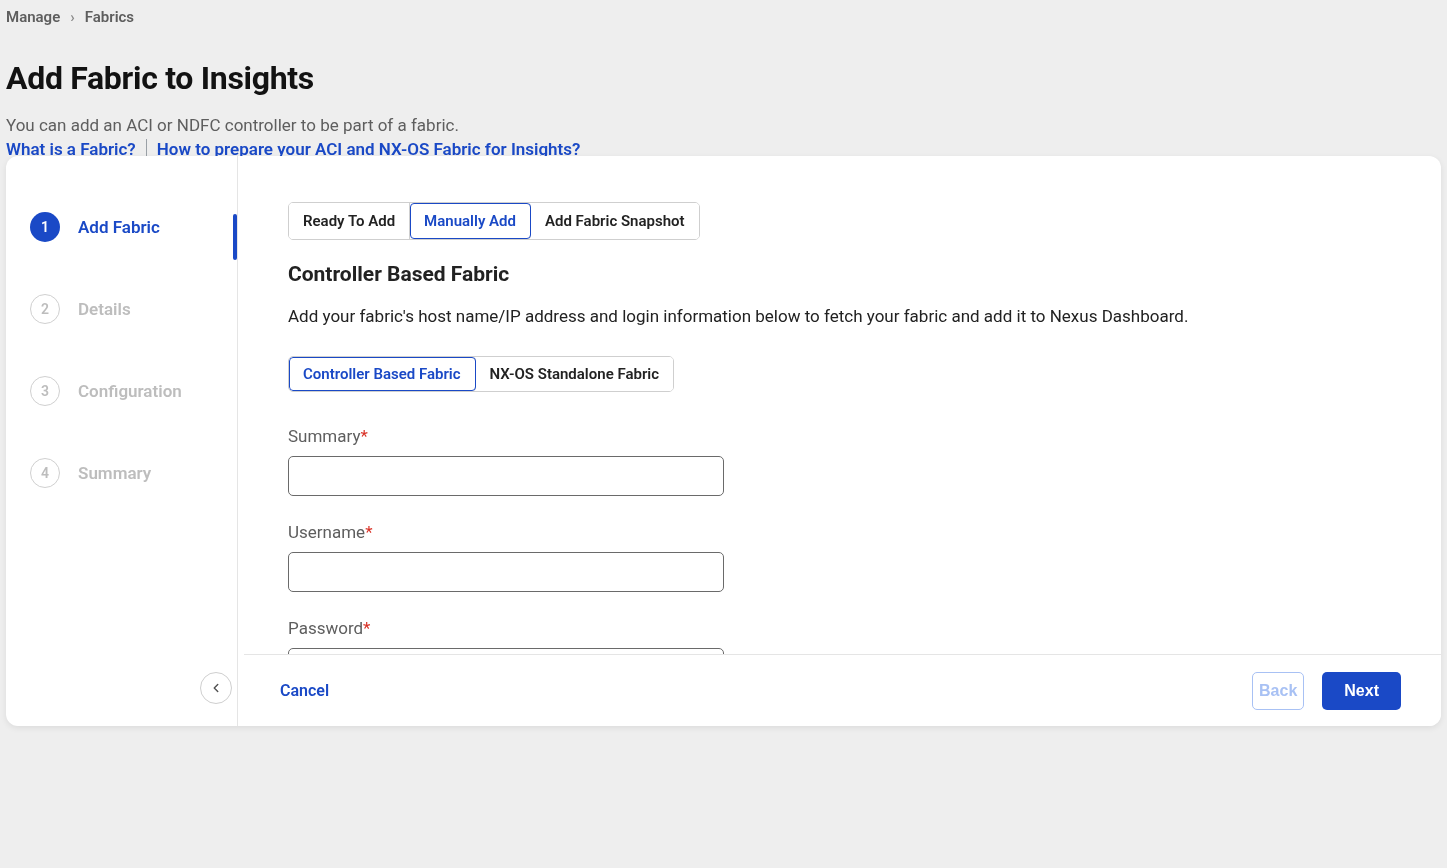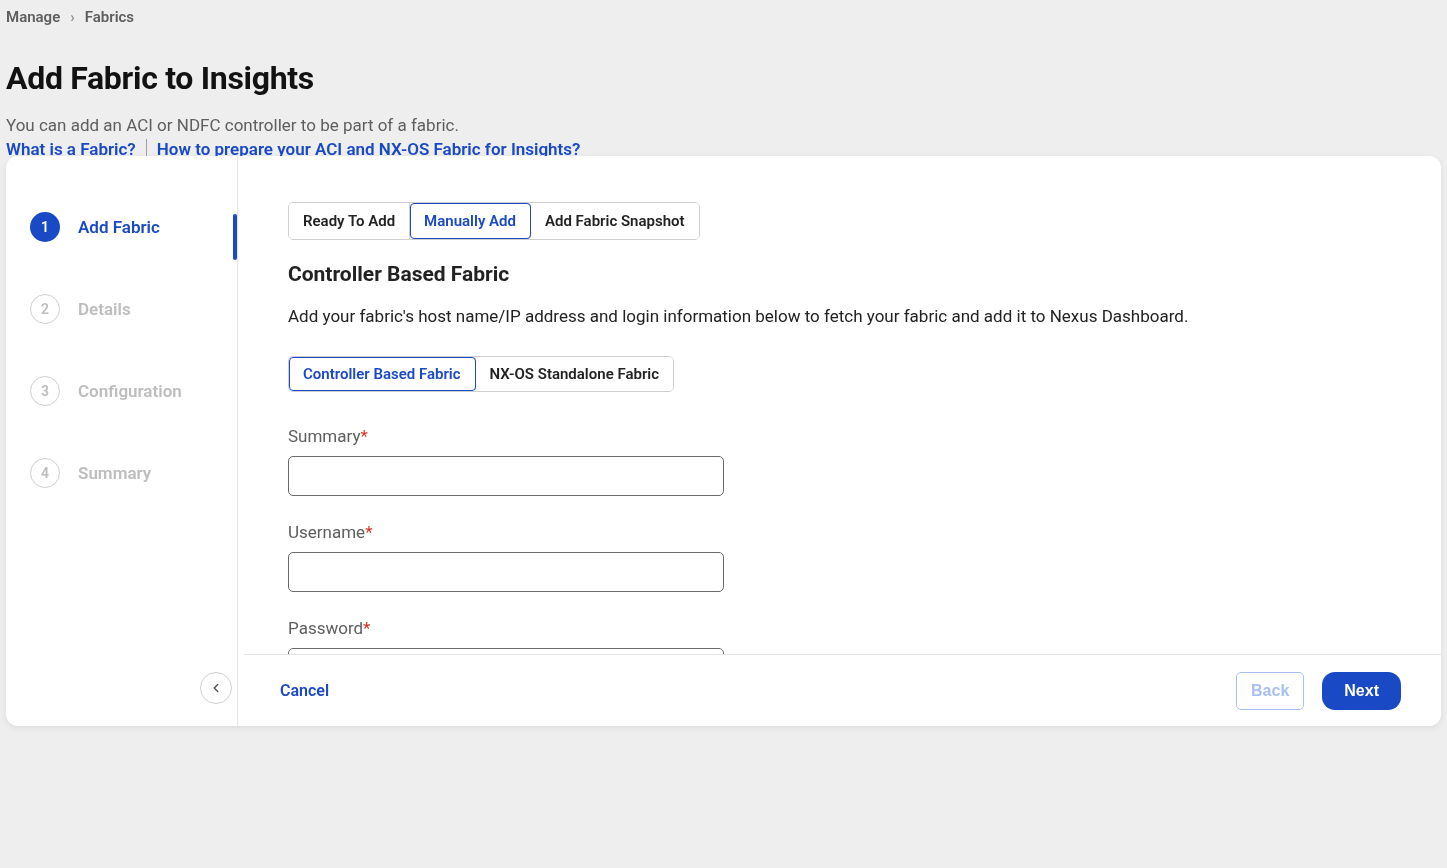--- a/index.html
+++ b/index.html
@@ -97,25 +97,25 @@
   
   .footer {
     position: absolute; left: 238px; right: 0; bottom: 0; height: 72px;
     background: #fff; border-top: 1px solid #e5e5e5;
     display: flex; align-items: center; padding: 0 40px 0 36px;
   }
   .footer .cancel { color: #1a49c6; font-weight: 600; font-size: 16px; cursor: pointer; }
   .footer .spacer { flex: 1; }
   .footer .btn-back {
     border: 1.5px solid #a8c1f4; color: #a8c1f4; background: #fff;
-    padding: 9px 14px; border-radius: 5px; font-weight: 700; font-size: 16px; margin-right: 18px; cursor: not-allowed;
+    padding: 9px 6px; border-radius: 5px; font-weight: 700; font-size: 16px; margin-right: 18px; cursor: not-allowed;
   }
   .footer .btn-next {
     background: #1a49c6; color: #fff; border: none;
-    padding: 10px 22px; border-radius: 13px; font-weight: 700; font-size: 16px; cursor: pointer;
+    padding: 10px 22px; border-radius: 5px; font-weight: 700; font-size: 16px; cursor: pointer;
   }
 </style>
 </head>
 <body>
 
 <div class="page">
 
   <div class="header">
     <div class="breadcrumb">
       <span class="crumb">Manage</span>

